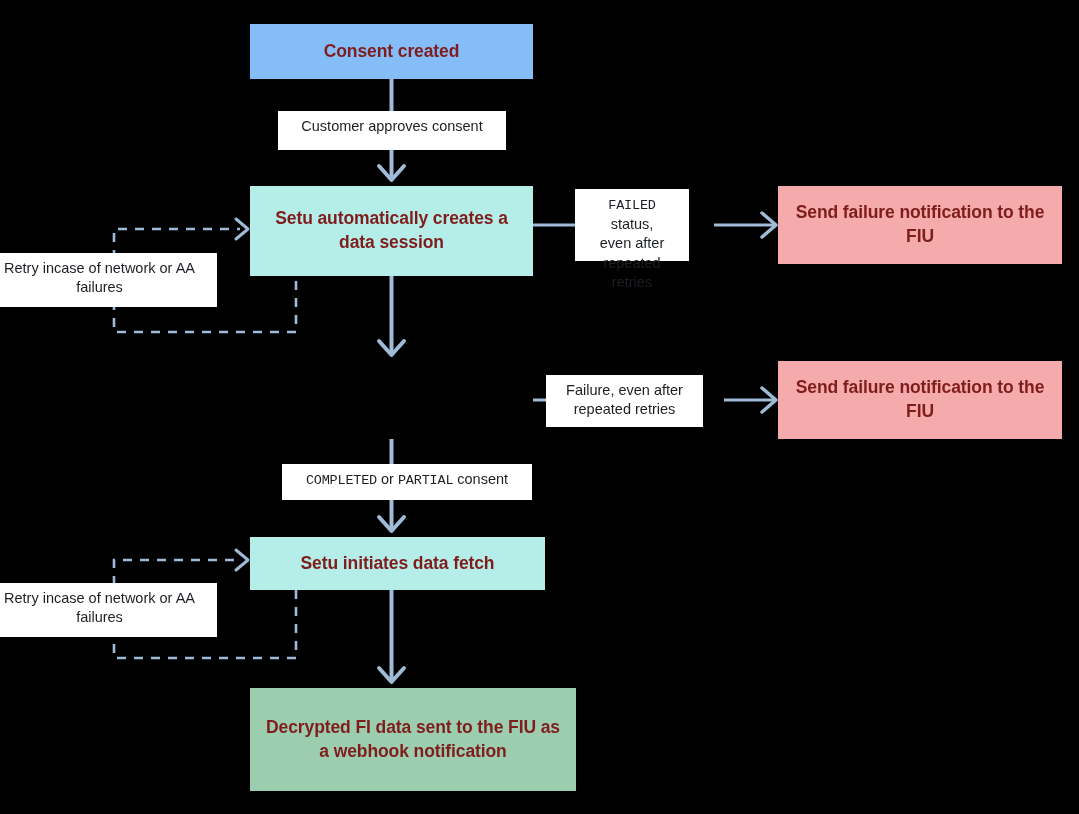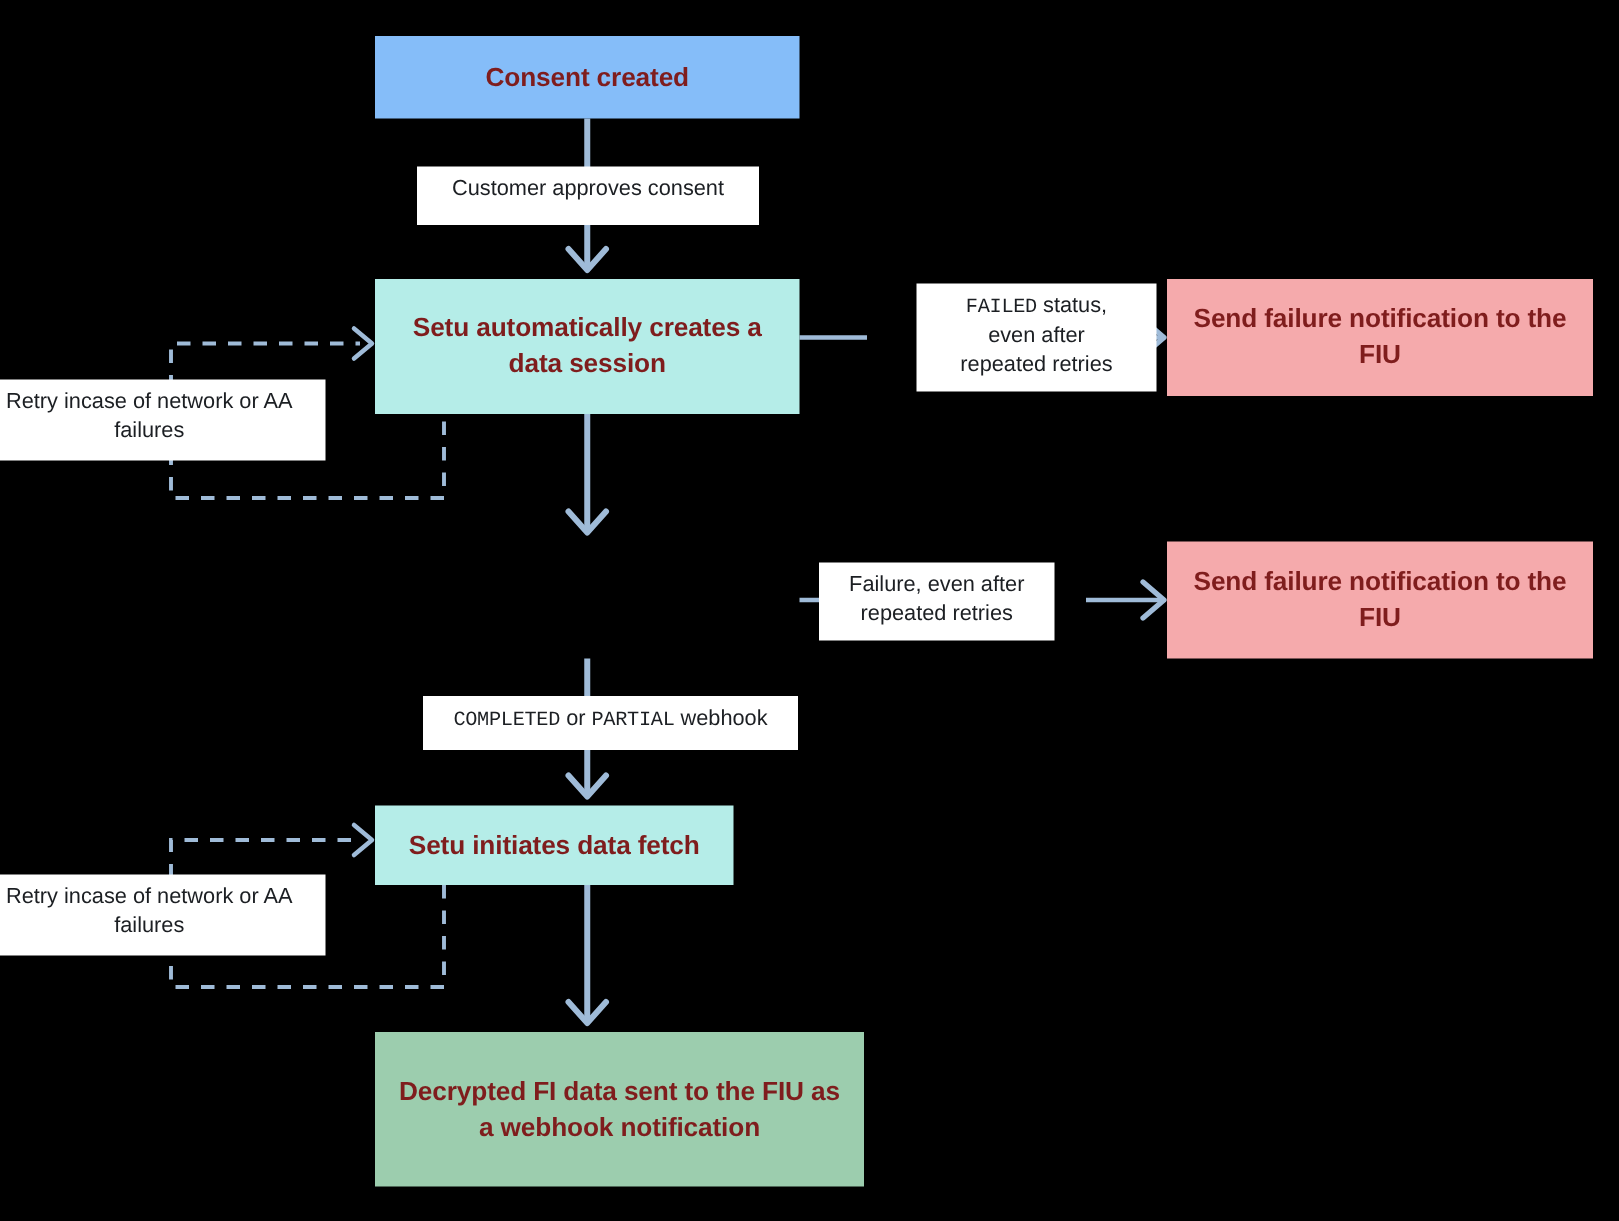--- a/index.html
+++ b/index.html
@@ -131,36 +131,36 @@
 
   <div class="node" style="left: 778px; top: 186px; width: 284px; height: 78px; background: rgb(245, 170, 172);">
     <span>Send failure notification to the FIU</span>
   </div>
 
 
   <div class="node" style="left: 778px; top: 361px; width: 284px; height: 78px; background: rgb(245, 170, 172);">
     <span>Send failure notification to the FIU</span>
   </div>
 
-  <div class="node" style="left: 250px; top: 537px; width: 239px; height: 53px; background: rgb(181, 237, 232);">
+  <div class="node" style="left: 250px; top: 537px; width: 295px; height: 53px; background: rgb(181, 237, 232);">
     <span>Setu initiates data fetch</span>
   </div>
 
   <div class="node" style="left: 250px; top: 688px; width: 326px; height: 103px; background: rgb(156, 205, 174);">
     <span>Decrypted FI data sent to the FIU as a webhook notification</span>
   </div>
 
   <div class="edge-label" style="left: 278px; top: 111px; width: 228px; height: 39px;"><span><span class="plain">Customer approves consent</span></span></div>
 
-  <div class="edge-label" style="left: 575px; top: 189px; width: 160px; height: 72px; margin-left: 36px;"><span><span class="code">FAILED</span><span class="plain"> status,
+  <div class="edge-label" style="left: 575px; top: 189px; width: 114px; height: 72px;"><span><span class="code">FAILED</span><span class="plain"> status,
 even after
 repeated retries</span></span></div>
 
   <div class="edge-label" style="left: -18px; top: 253px; width: 235px; height: 54px;"><span><span class="plain">Retry incase of network or AA failures</span></span></div>
 
   <div class="edge-label" style="left: 546px; top: 375px; width: 157px; height: 52px;"><span><span class="plain">Failure, even after
 repeated retries</span></span></div>
 
-  <div class="edge-label" style="left: 282px; top: 464px; width: 250px; height: 36px;"><span><span class="code">COMPLETED</span><span class="plain"> or </span><span class="code">PARTIAL</span><span class="plain"> webhook</span></span></div>
+  <div class="edge-label" style="left: 282px; top: 464px; width: 250px; height: 36px;"><span><span class="code">COMPLETED</span><span class="plain"> or </span><span class="code">PARTIAL</span><span class="plain"> consent</span></span></div>
 
   <div class="edge-label" style="left: -18px; top: 583px; width: 235px; height: 54px;"><span><span class="plain">Retry incase of network or AA failures</span></span></div>
 
 </div>
 
 </body></html>

